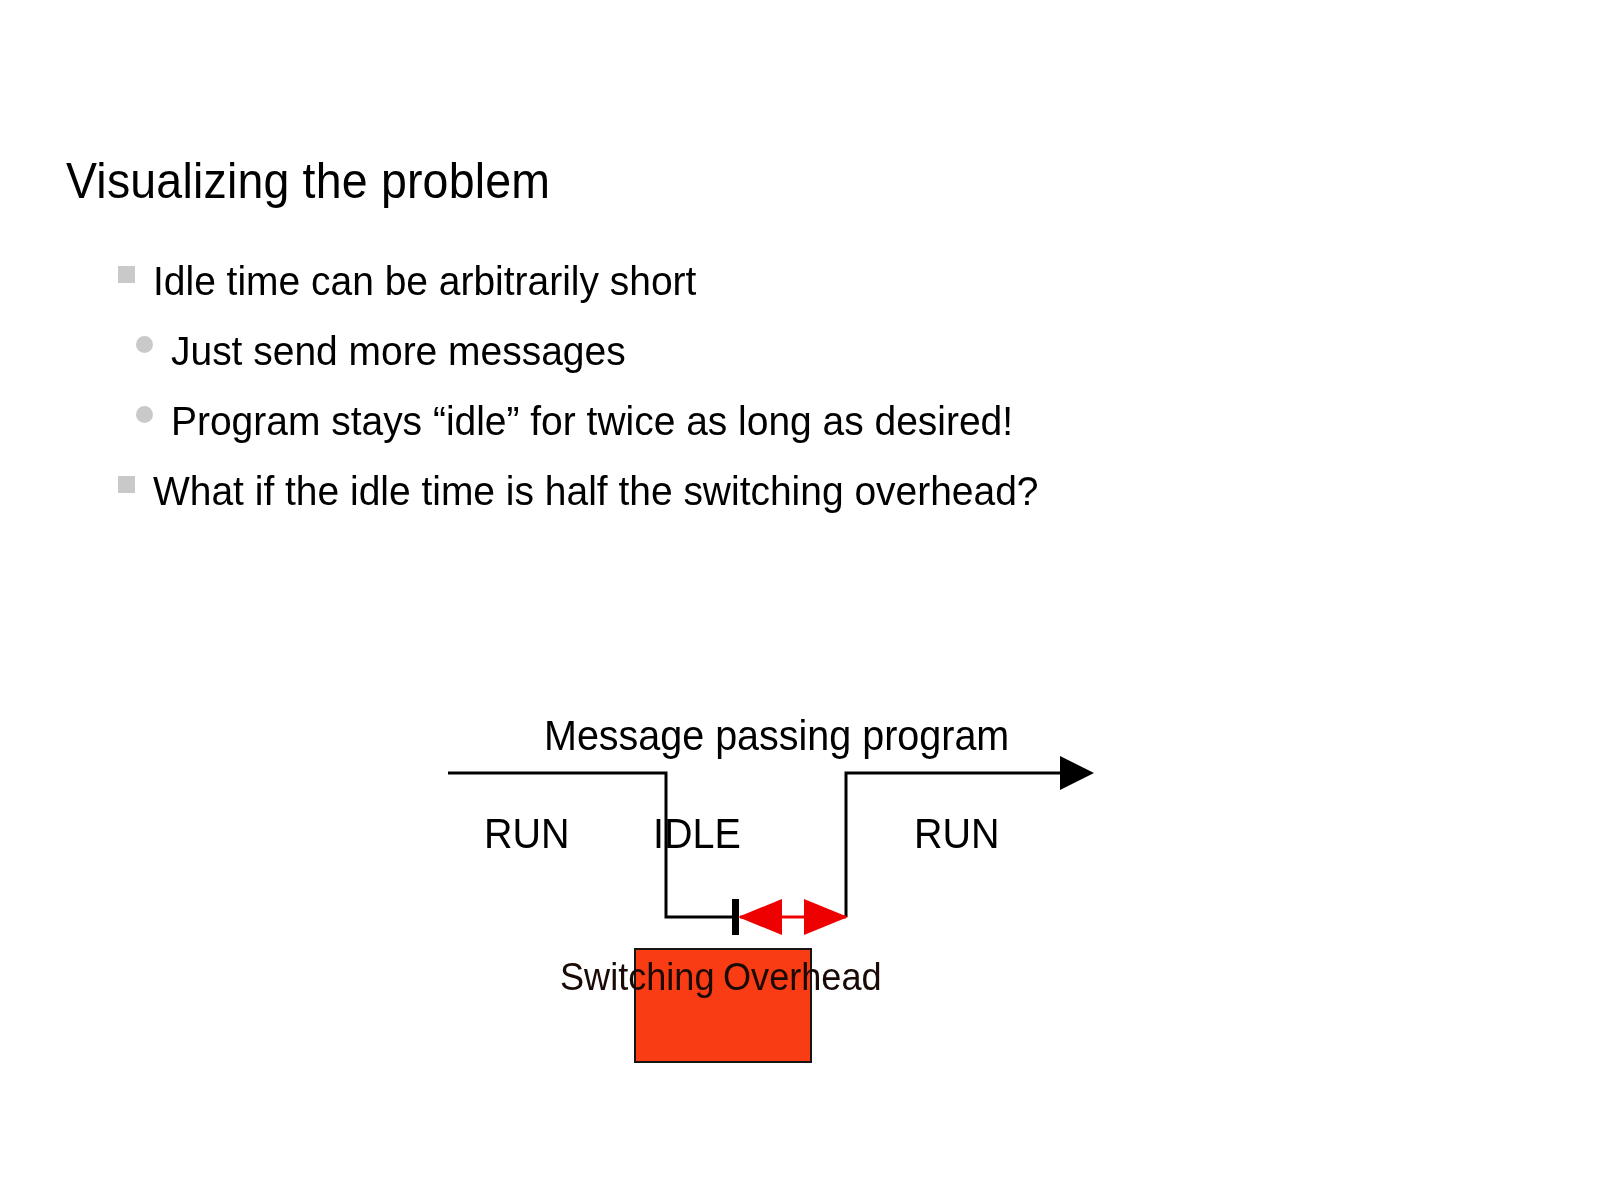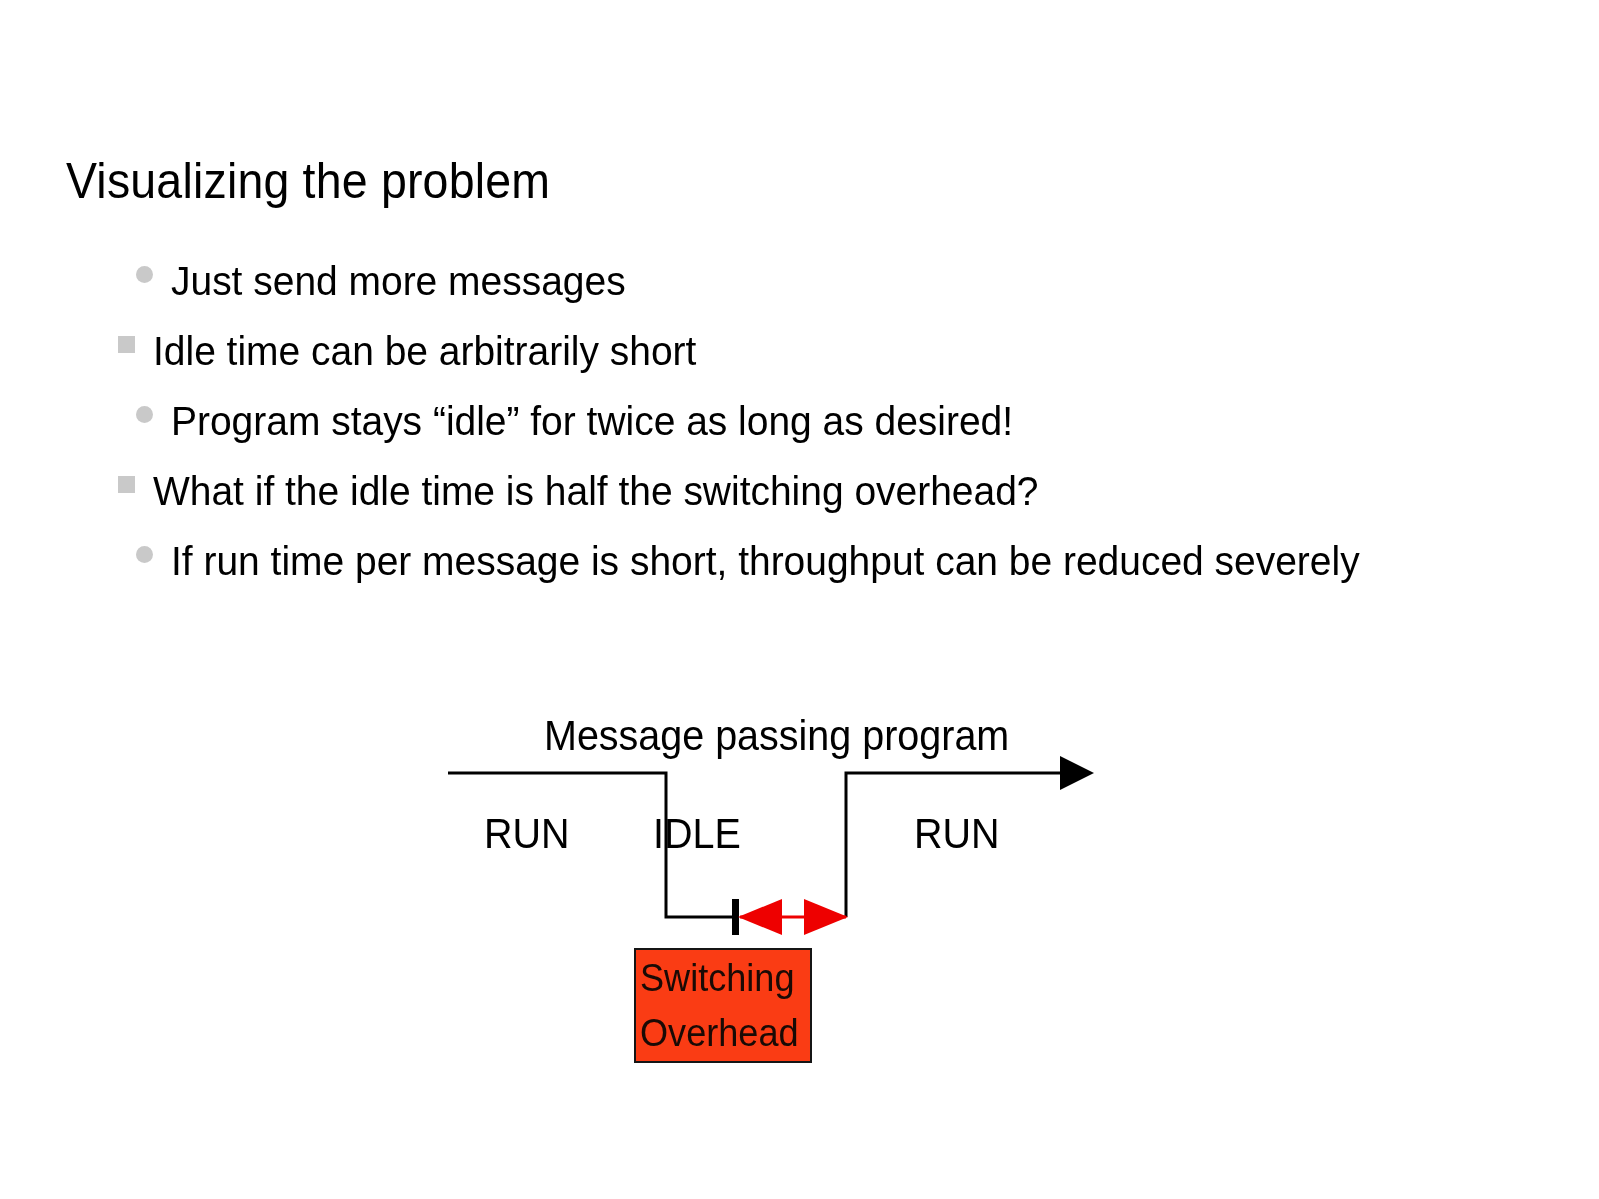--- a/index.html
+++ b/index.html
@@ -127,21 +127,21 @@
   #overhead-box {
     position: absolute;
     left: 634px;
     top: 948px;
     width: 178px;
     height: 115px;
     background: #fa3c14;
     border: 2px solid #151515;
     box-sizing: border-box;
     display: flex;
-    flex-direction: column;
+    flex-direction: row;
     justify-content: center;
     align-items: flex-start;
     padding-left: 4px;
   }
   .overhead-line {
     font-size: 38px;
     line-height: 55px;
     color: #1a0a05;
     white-space: nowrap;
     transform: scaleX(0.95);
@@ -151,44 +151,40 @@
 </head>
 <body>
 
 <div id="slide">
 
   <div id="slide-title">Visualizing the problem</div>
 
   <div id="body-list">
 
 
+    <div class="bullet-row lvl1">
+      <span class="marker square"></span>
+      <span class="bullet-text">Idle time can be arbitrarily short</span>
+    </div>
+
     <div class="bullet-row lvl2">
       <span class="marker dot"></span>
       <span class="bullet-text">Just send more messages</span>
     </div>
 
-    <div class="bullet-row lvl1">
-      <span class="marker square"></span>
-      <span class="bullet-text">Idle time can be arbitrarily short</span>
-    </div>
-
     <div class="bullet-row lvl2">
       <span class="marker dot"></span>
       <span class="bullet-text">Program stays “idle” for twice as long as desired!</span>
     </div>
 
     <div class="bullet-row lvl1">
       <span class="marker square"></span>
       <span class="bullet-text">What if the idle time is half the switching overhead?</span>
     </div>
 
-    <div class="bullet-row lvl2">
-      <span class="marker dot"></span>
-      <span class="bullet-text">If run time per message is short, throughput can be reduced severely</span>
-    </div>
 
   </div>
 
   <div id="diagram">
 
     <div class="diag-label" id="label-program">Message passing program</div>
 
     <div class="diag-label" id="label-run1">RUN</div>
 
     <div class="diag-label" id="label-idle">IDLE</div>

